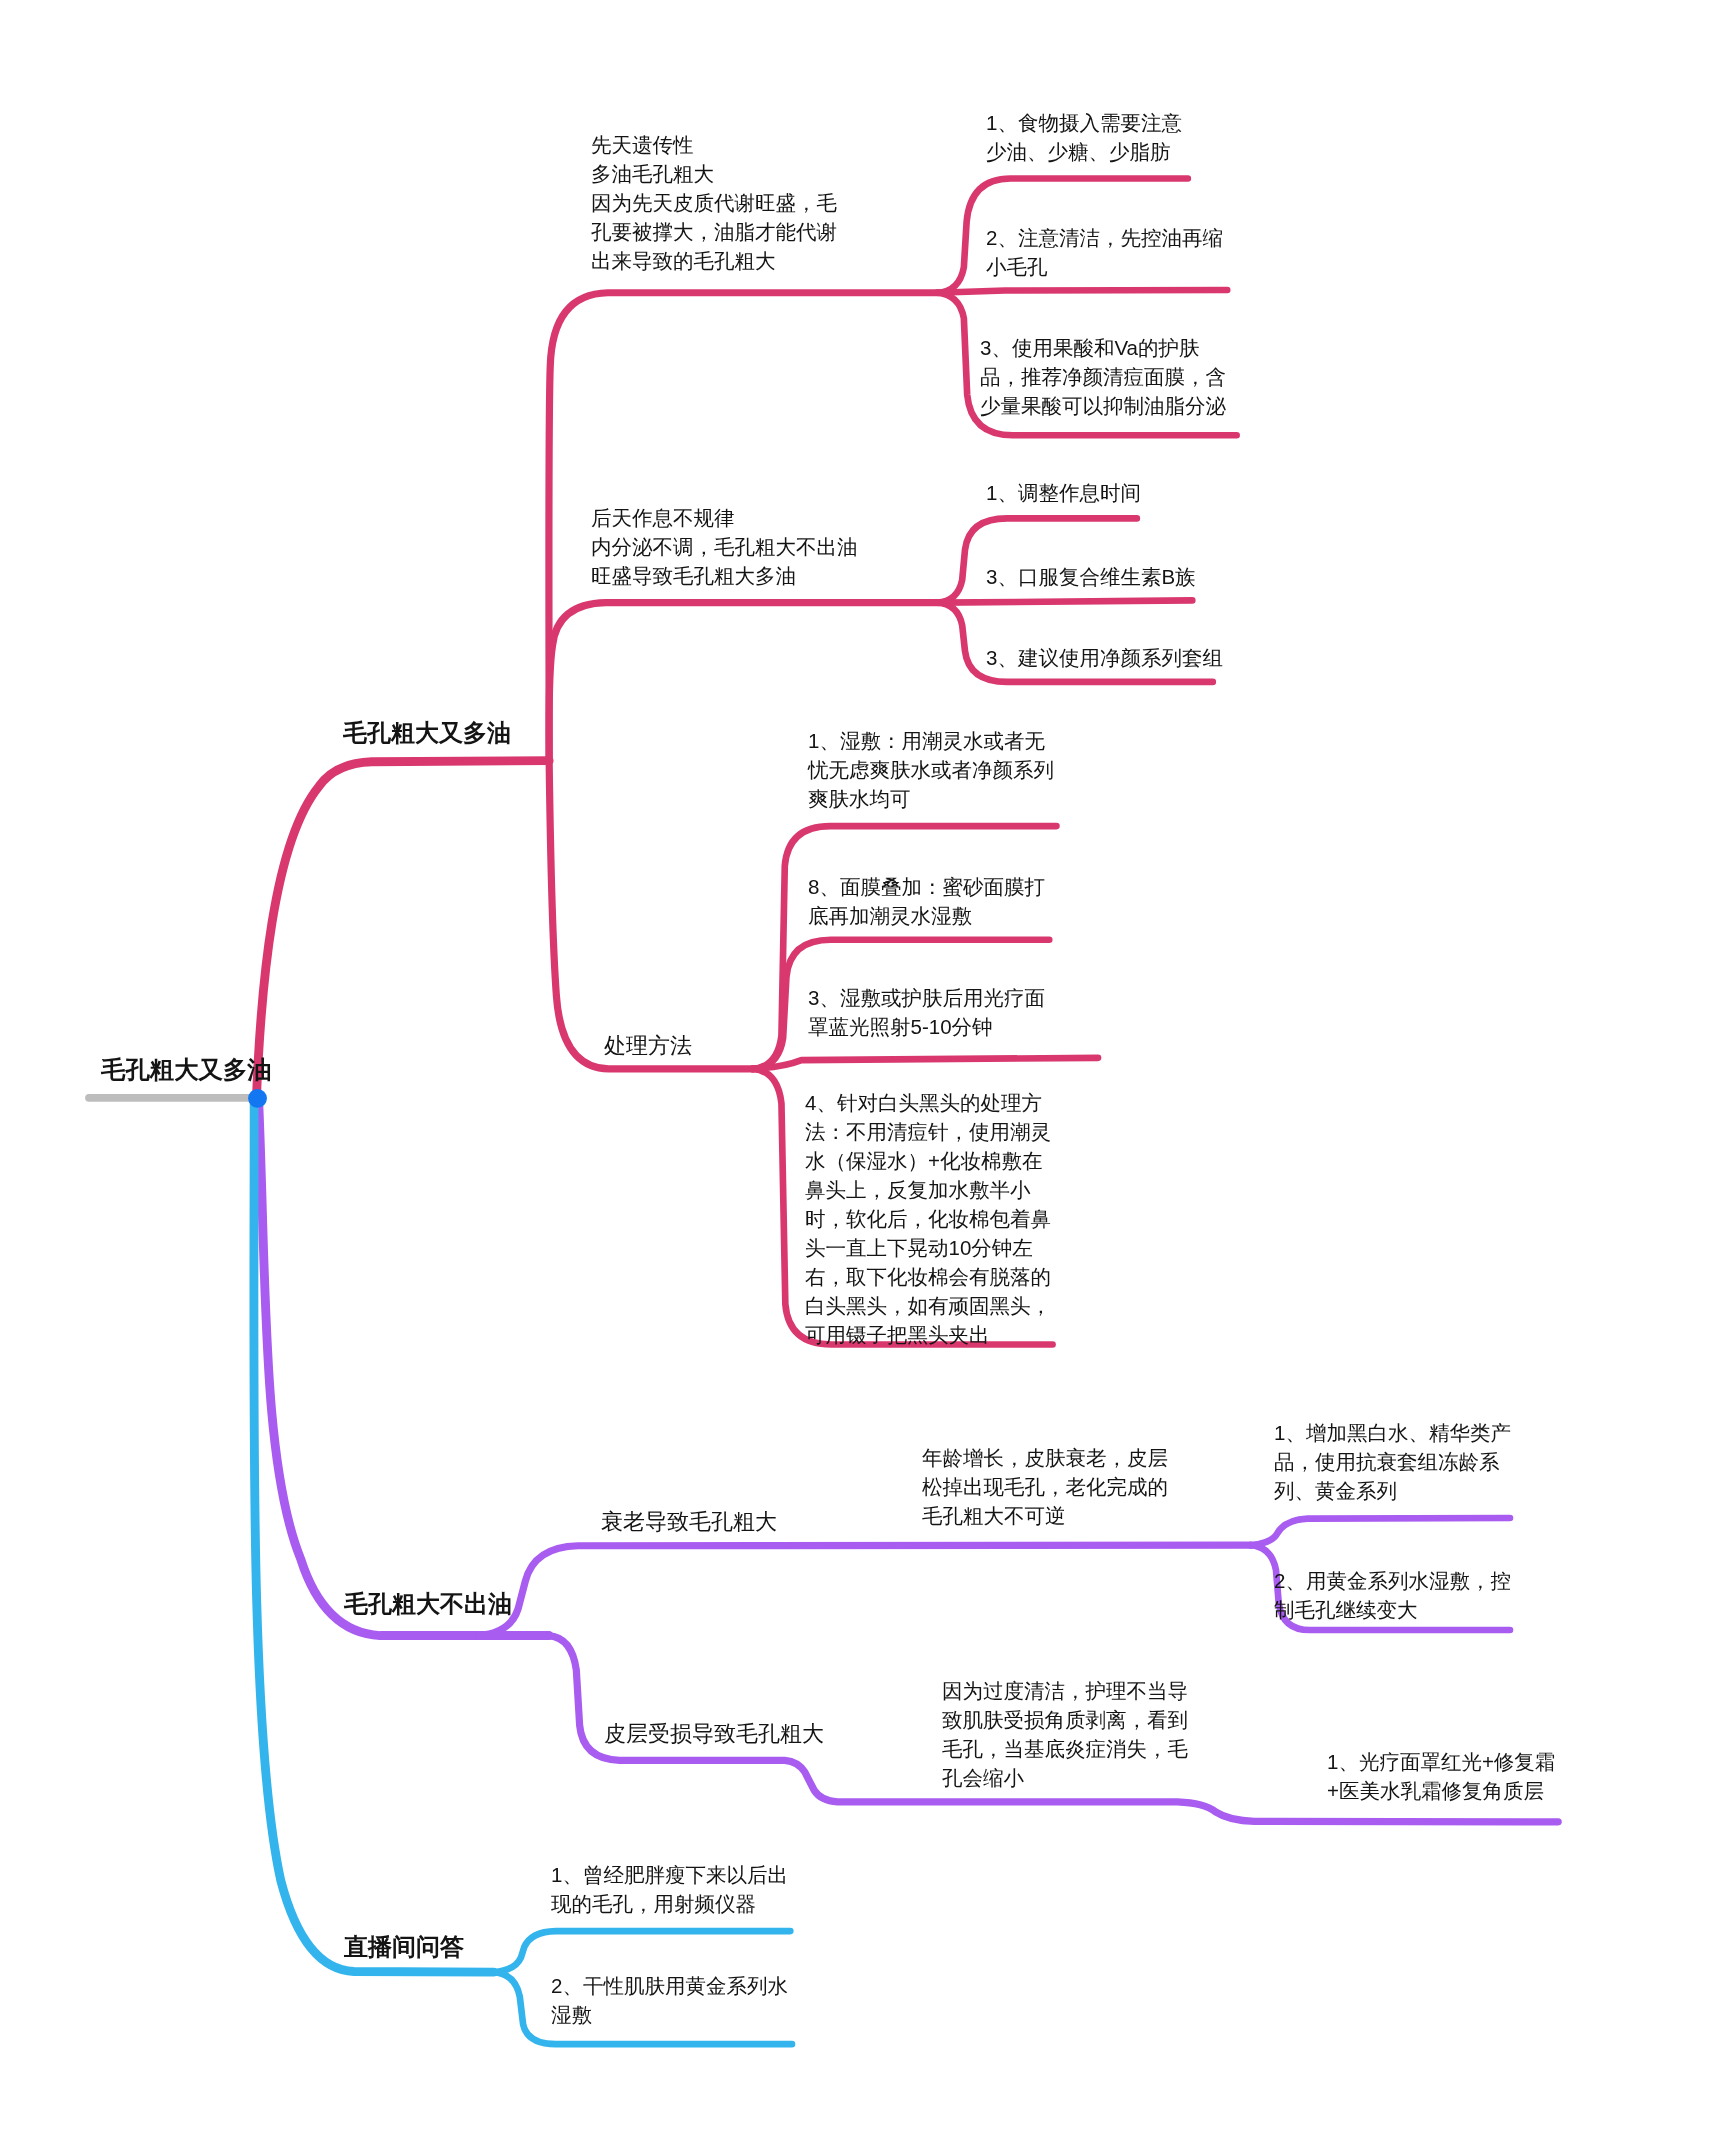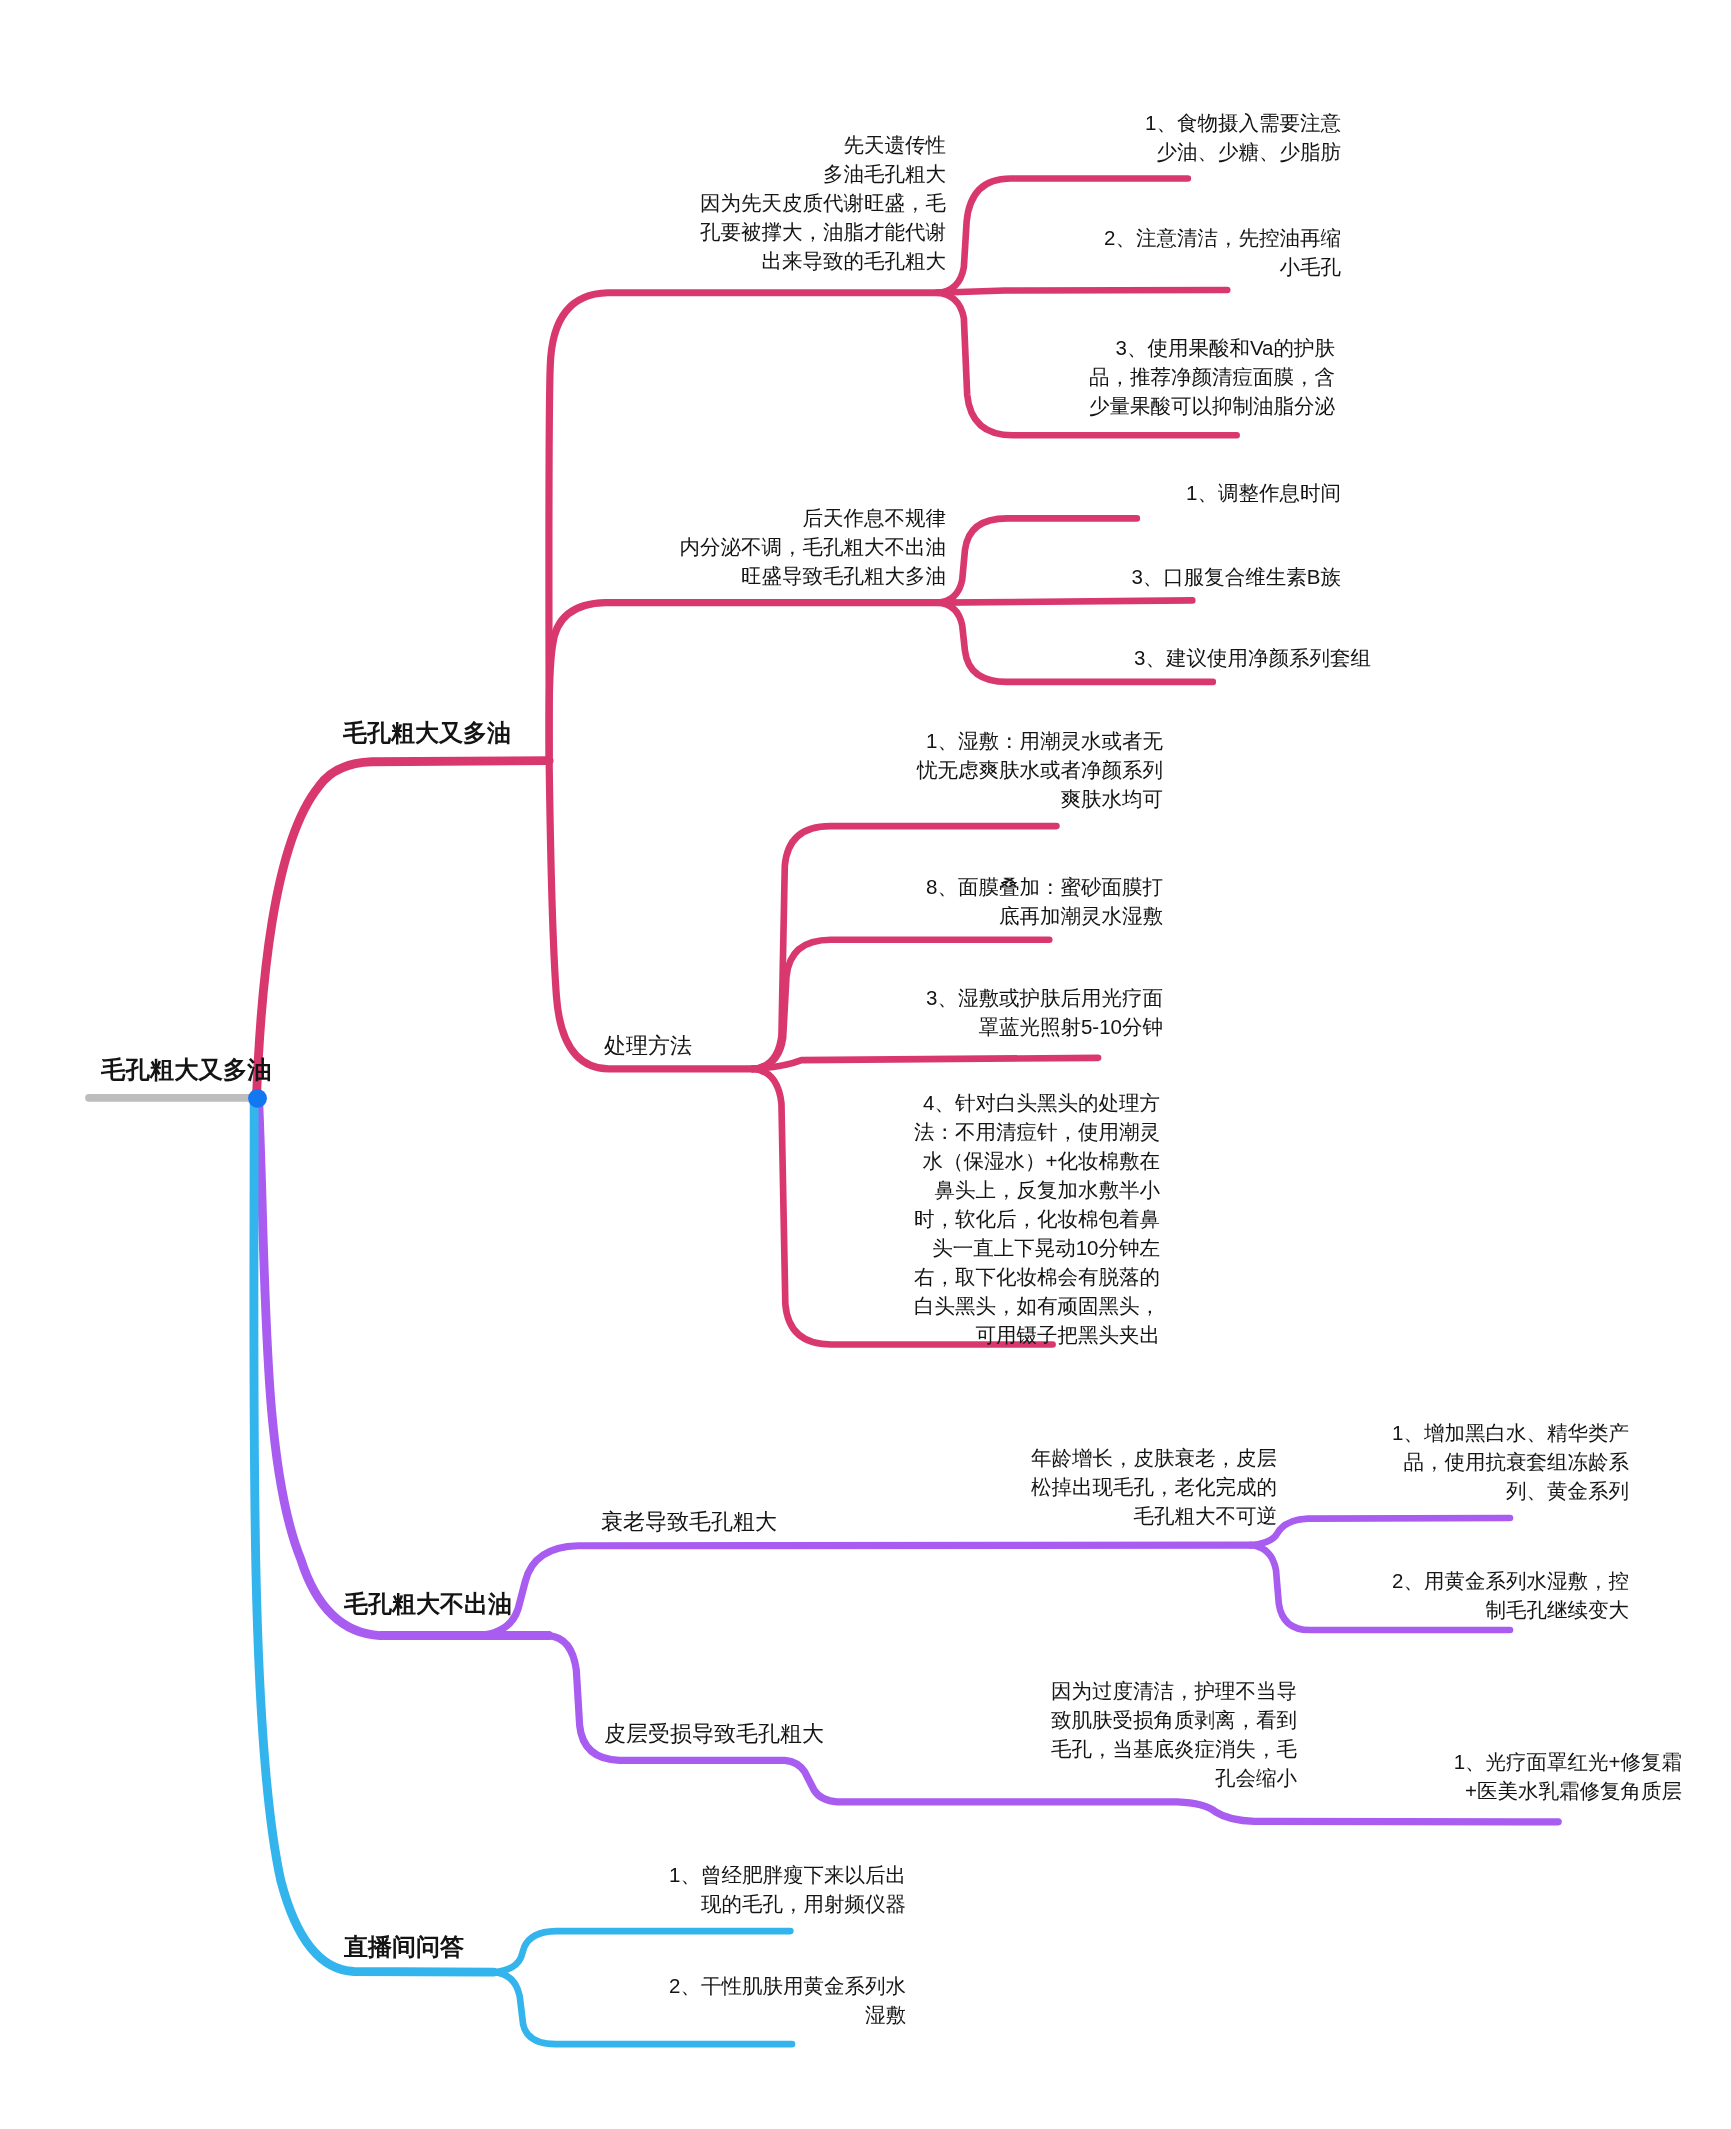--- a/index.html
+++ b/index.html
@@ -22,21 +22,20 @@
   .b2{stroke:var(--color-branch2,#A85CF0);}
   .b3{stroke:var(--color-branch3,#33B4EC);}
   .gray{stroke:var(--color-root_line,#BDBDBD);}
   .dot{fill:var(--color-root_dot,#1377F2);}
   .node{
     position:absolute;
     white-space:pre-line;
     font-size:20.5px;
     line-height:29px;
     color:var(--color-text);
-    text-align:right;
   }
   .label-main{
     font-size:24px;
     font-weight:bold;
     line-height:28px;
     white-space:nowrap;
   }
   .label-sub{
     font-size:22px;
     line-height:27px;
@@ -105,21 +104,21 @@
 小毛孔</div>
 <div class="node" style="left:980px;top:333px;width:355px;">3、使用果酸和Va的护肤
 品，推荐净颜清痘面膜，含
 少量果酸可以抑制油脂分泌</div>
 
 <div class="node" style="left:591px;top:503px;width:355px;">后天作息不规律
 内分泌不调，毛孔粗大不出油
 旺盛导致毛孔粗大多油</div>
 <div class="node" style="left:986px;top:478px;width:355px;">1、调整作息时间</div>
 <div class="node" style="left:986px;top:562px;width:355px;">3、口服复合维生素B族</div>
-<div class="node" style="left:1016px;top:643px;width:355px;">3、建议使用净颜系列套组</div>
+<div class="node" style="left:986px;top:643px;width:355px;">3、建议使用净颜系列套组</div>
 
 <div class="node label-sub" style="left:604px;top:1032px;">处理方法</div>
 <div class="node" style="left:808px;top:726px;width:355px;">1、湿敷：用潮灵水或者无
 忧无虑爽肤水或者净颜系列
 爽肤水均可</div>
 <div class="node" style="left:808px;top:872px;width:355px;">8、面膜叠加：蜜砂面膜打
 底再加潮灵水湿敷</div>
 <div class="node" style="left:808px;top:983px;width:355px;">3、湿敷或护肤后用光疗面
 罩蓝光照射5-10分钟</div>
 <div class="node" style="left:805px;top:1088px;width:355px;">4、针对白头黑头的处理方

